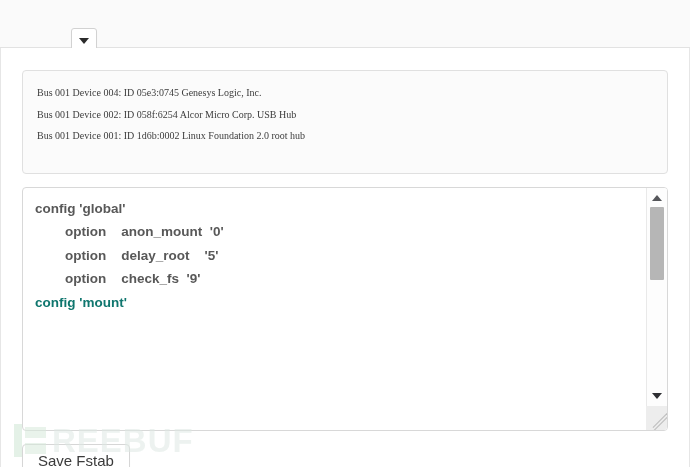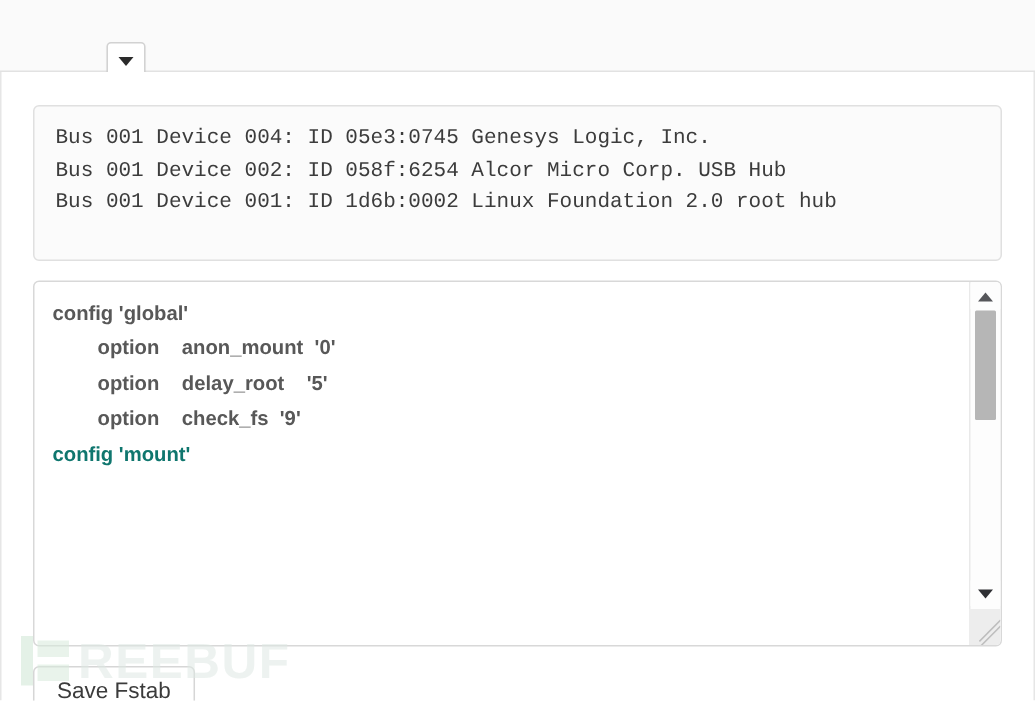--- a/index.html
+++ b/index.html
@@ -92,22 +92,22 @@
     width: 646px;
     height: 104px;
     background: #fbfbfb;
     border: 1px solid #e0e0e0;
     border-radius: 4px;
     box-sizing: border-box;
     padding: 11px 14px 0 14px;
     overflow: hidden;
   }
   .usb-line {
-    font-family: Liberation Mono, monospace;
-    font-size: 14px;
+    font-family: Liberation Serif, serif;
+    font-size: 10px;
     color: #3c3c3c;
     line-height: 21.5px;
     white-space: pre;
     letter-spacing: 0px;
   }
 
   
   #fstab-wrap {
     position: absolute;
     left: 21px;

